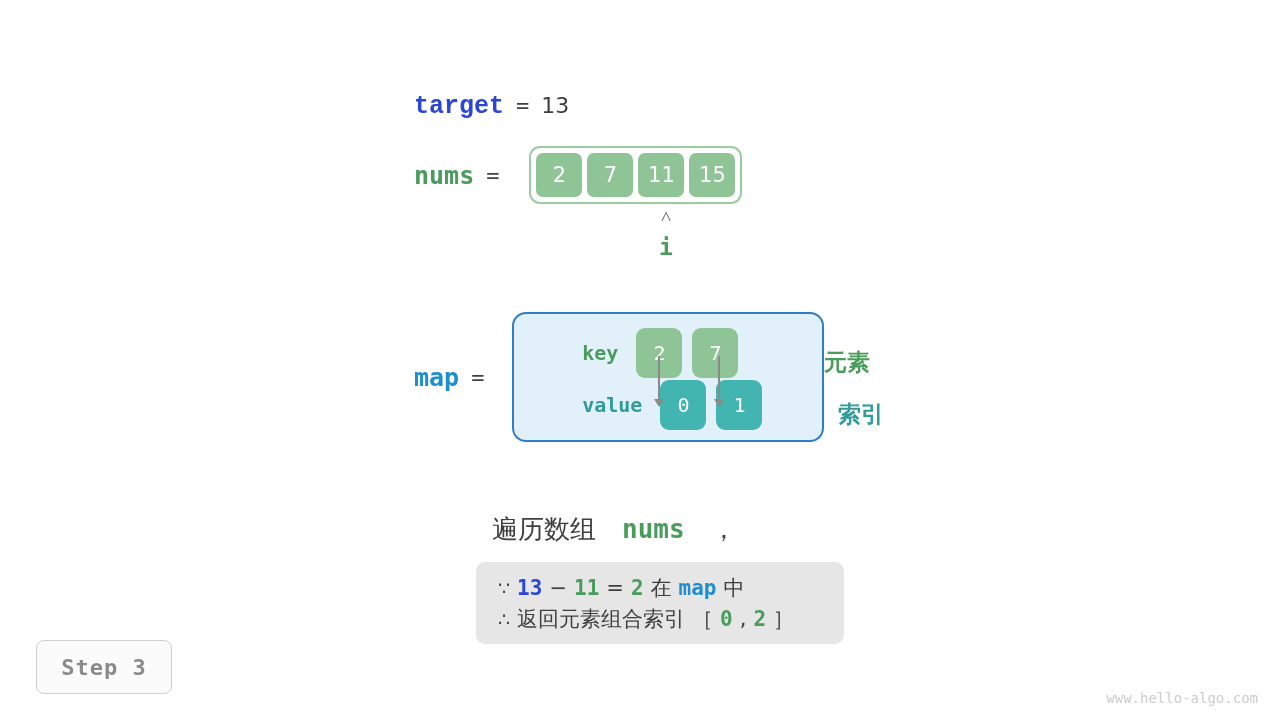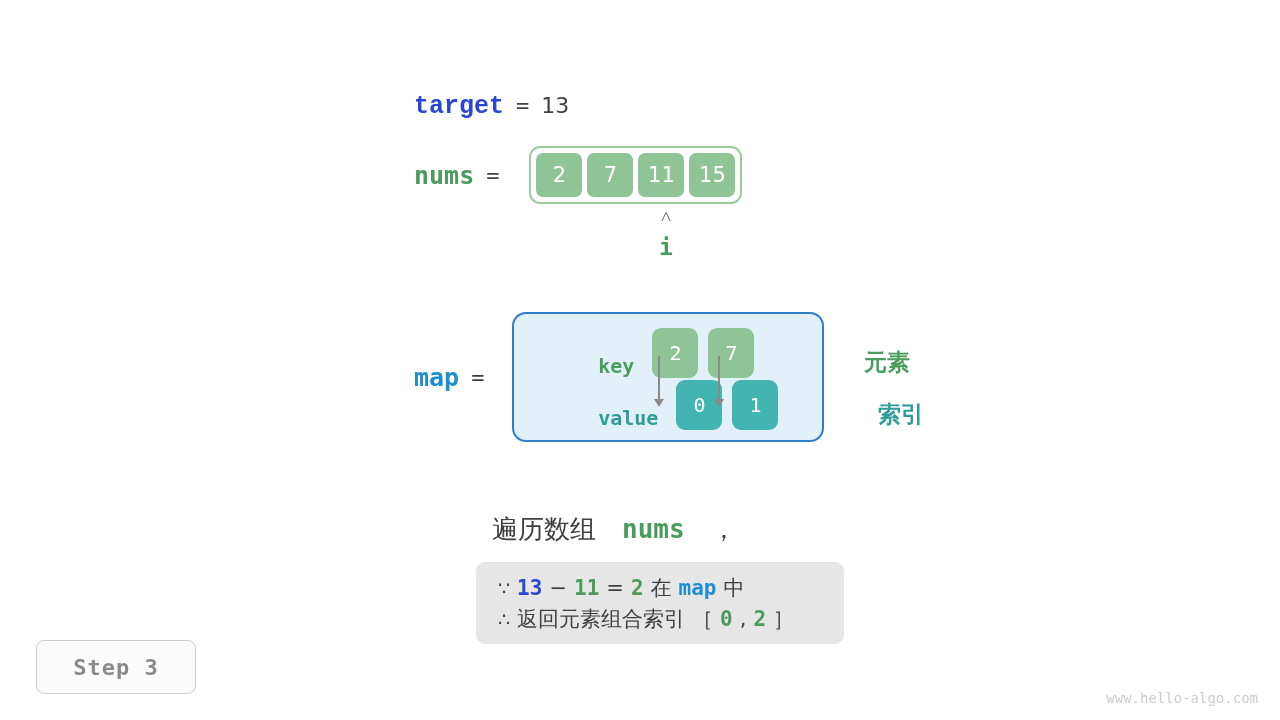--- a/index.html
+++ b/index.html
@@ -132,23 +132,23 @@
     width: 312px;
     height: 130px;
     background: #e2f0fa;
     border: 2px solid #2f7ec6;
     border-radius: 14px;
     position: relative;
     box-sizing: border-box;
   }
   .map-rowline {
     position: absolute;
-    left: 16px;
-    display: flex;
-    align-items: flex-end;
+    left: 0;
+    display: flex;
+    align-items: center;
     height: 50px;
   }
   .map-rowline.keys { top: 14px; }
   .map-rowline.values { top: 66px; }
   .row-label {
     width: 122px;
     text-align: right;
     padding-right: 18px;
     box-sizing: border-box;
     font-family: "DejaVu Sans Mono", monospace;
@@ -191,21 +191,21 @@
     border-left: 5px solid transparent;
     border-right: 5px solid transparent;
     border-top: 8px solid #8a8a8a;
   }
   .map-arrow.a0 { left: 144px; top: 42px; }
   .map-arrow.a1 { left: 204px; top: 42px; }
 
   
   #legend {
     position: absolute;
-    left: 864px;
+    left: 824px;
     top: 336px;
   }
   .legend-item {
     font-family: "DejaVu Sans", sans-serif;
     font-size: 23px;
     font-weight: bold;
     height: 52px;
     display: flex;
     align-items: center;
   }
@@ -266,21 +266,21 @@
     font-family: "DejaVu Sans", sans-serif;
     font-size: 19px;
     color: #3f3f3f;
   }
 
   
   #step-badge {
     position: absolute;
     left: 36px;
     top: 640px;
-    width: 160px;
+    width: 136px;
     height: 54px;
     border: 1px solid #cfcfcf;
     border-radius: 8px;
     background: #fbfbfb;
     display: flex;
     align-items: center;
     justify-content: center;
     font-family: "DejaVu Sans Mono", monospace;
     font-size: 22px;
     font-weight: bold;

